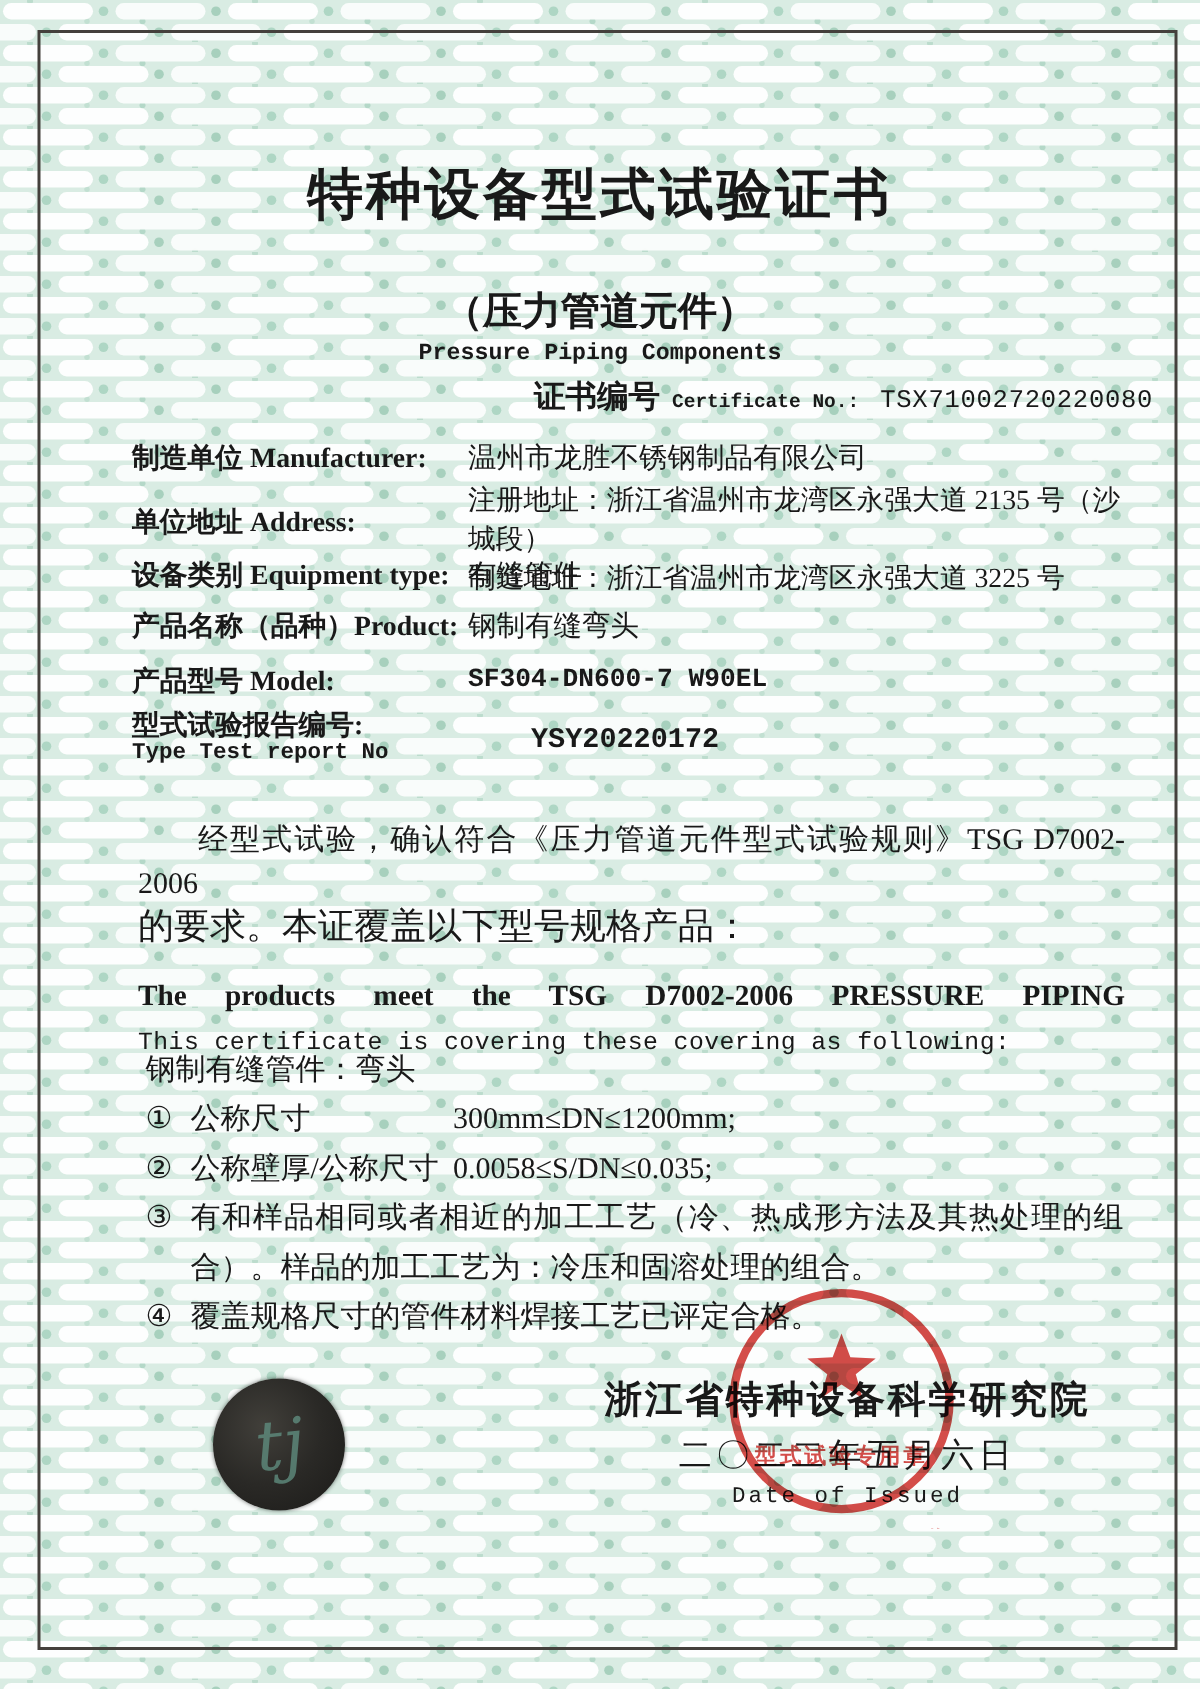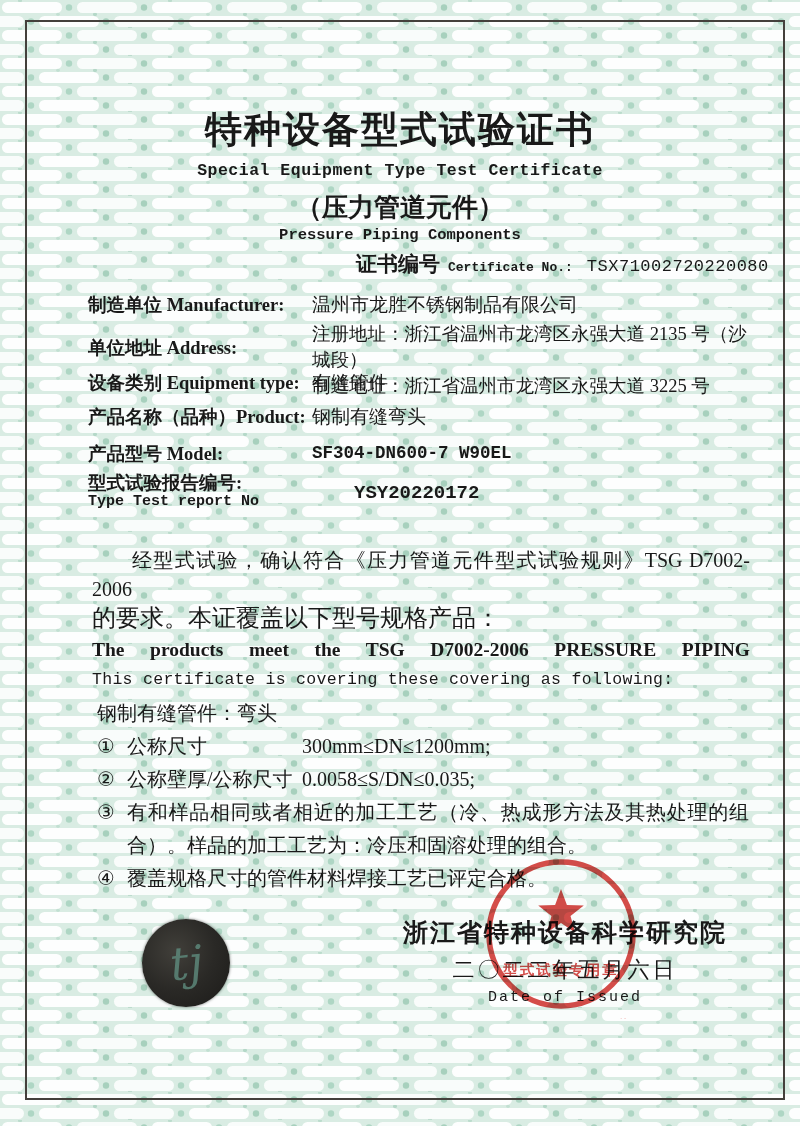--- a/index.html
+++ b/index.html
@@ -36,21 +36,21 @@
   .lbl-en{position:absolute;left:0;top:23px;font-size:15px;font-weight:bold;
     font-family:"Liberation Mono","DejaVu Sans Mono",monospace;white-space:nowrap;}
   .rep-val{left:266px;top:12px;font-family:"Liberation Mono","DejaVu Sans Mono",monospace;
     font-size:19px;font-weight:bold;}
 
   .statement{position:absolute;top:546px;left:92px;width:658px;}
   .st-cn1{font-size:20px;line-height:29px;text-indent:2em;text-align:justify;text-align-last:justify;}
   .st-cn2{font-size:24px;line-height:29px;}
   .st-en1,.st-en2{font-size:19.5px;line-height:30px;font-weight:bold;
     text-align:justify;text-align-last:justify;}
-  .st-en1{margin-top:2px;}
+  .st-en1{margin-top:17px;}
   .st-en3{font-size:16.5px;margin-top:5px;letter-spacing:.3px;}
 
   .products{position:absolute;top:697px;left:97px;width:652px;font-size:20px;line-height:33px;}
   .p-item-cols{display:flex;}
   .pi-no{width:30px;flex:none;}
   .pi-label{width:175px;flex:none;}
   .pi-value{flex:1;}
   .p-item-text{position:relative;padding-left:30px;text-align:justify;}
   .p-item-text .pi-no{position:absolute;left:0;top:0;width:auto;}
 
@@ -94,21 +94,20 @@
       </pattern>
     </defs>
     <rect width="800" height="1126" fill="url(#guill)"></rect>
   </svg>
 
   <div class="frame"></div>
 
   <div class="content">
 
     <div class="title-cn">特种设备型式试验证书</div>
-    <div class="title-en mono">Special Equipment Type Test Certificate</div>
     <div class="sub-cn">（压力管道元件）</div>
     <div class="sub-en mono">Pressure Piping Components</div>
 
     <div class="certline">
       <span class="cl-cn">证书编号</span>
       <span class="cl-en mono">Certificate No.:</span>
       <span class="cl-val mono">TSX71002720220080</span>
     </div>
 
     <div class="f-row" style="top:292px">

